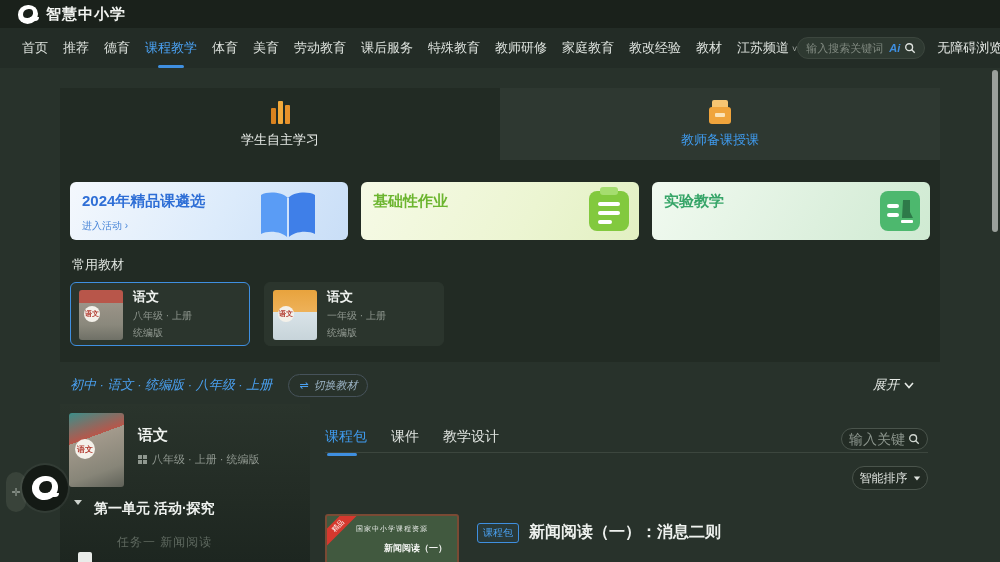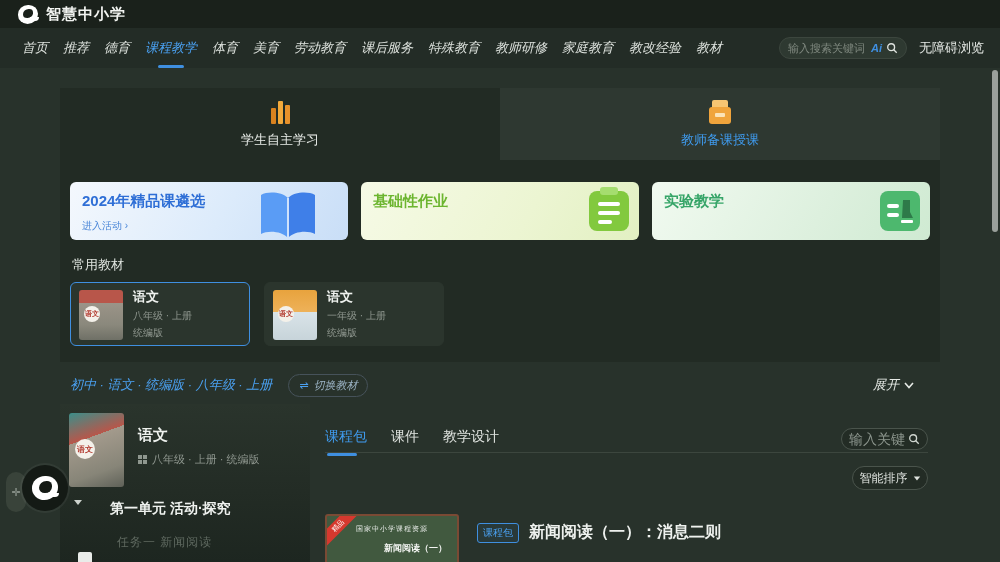--- a/index.html
+++ b/index.html
@@ -10,21 +10,21 @@
   
   .topbar { position:absolute; left:0; top:0; width:1000px; height:28px; background:#1a211b; display:flex; align-items:center; padding-left:18px; gap:8px; }
   .brand-logo { position:relative; width:20px; height:19px; background:#fff; border-radius:50% 46% 52% 48%; }
   .brand-logo::after { content:""; position:absolute; left:5px; top:4px; width:10px; height:9px; background:#1a211b; border-radius:60% 40% 55% 45%; }
   .brand-logo::before { content:""; position:absolute; right:-1px; bottom:3px; width:9px; height:4px; background:#fff; border-radius:0 0 6px 2px; z-index:2; }
   .brand-name { color:#f2f4f1; font-size:15px; font-weight:bold; letter-spacing:1px; }
 
   
   .nav { position:absolute; left:0; top:28px; width:1000px; height:40px; background:#232c26; display:flex; align-items:center; padding-left:22px; }
   .nav-items { display:flex; align-items:center; gap:15px; }
-  .nav-item { color:#dde2dd; font-size:13px; white-space:nowrap; cursor:pointer; position:relative; padding:11px 0;font-style:italic; }
+  .nav-item { color:#dde2dd; font-size:13px; white-space:nowrap; cursor:pointer; position:relative; padding:11px 0; }
   .nav-item.active { color:#4aa0f0; }
   .nav-item.active::after { content:""; position:absolute; left:50%; transform:translateX(-50%); bottom:0px; width:26px; height:3px; border-radius:2px; background:#3f8fe0; }
   .nav-item .chev { font-size:9px; color:#aab0aa; margin-left:3px; }
   .nav-right { margin-left:auto; display:flex; align-items:center; gap:12px; padding-right:16px; }
   .nav-search { display:flex; align-items:center; width:128px; height:22px; background:#2e3931; border:1px solid #3c463e; border-radius:11px; padding:0 8px; gap:4px; }
   .nav-search input { flex:1; min-width:0; background:transparent; border:none; outline:none; color:#cfd5cf; font-size:11px; font-family:inherit; }
   .nav-search input::placeholder { color:#7f887f; }
   .ai-mark { color:#3f8fe0; font-size:11px; font-weight:bold; font-style:italic; }
   .a11y { color:#e6eae6; font-size:13px; white-space:nowrap; cursor:pointer; }
 
@@ -106,21 +106,21 @@
   .bookpanel { position:absolute; left:60px; top:404px; width:250px; height:158px; background:linear-gradient(180deg,#2a342c 0%,#232c25 55%,#1d2620 100%); }
   .bp-cover { position:absolute; left:9px; top:9px; width:55px; height:74px; border-radius:3px; overflow:hidden; background:linear-gradient(160deg,#3b8f8a 0%,#b8564a 34%,#a39a8c 34%,#878578 75%,#5f6158 100%); }
   .bp-cover .seal { position:absolute; left:6px; top:26px; width:20px; height:20px; background:#f4f1ea; border-radius:50%; color:#b23b30; font-size:8px; font-weight:bold; display:flex; align-items:center; justify-content:center; }
   .bp-title { position:absolute; left:78px; top:22px; font-size:15px; font-weight:bold; color:#eef1ee; }
   .bp-meta { position:absolute; left:78px; top:48px; font-size:11px; color:#8f978f; display:flex; align-items:center; gap:5px;text-align:right; }
   .grid-ico { display:inline-block; width:9px; height:9px; background:
       linear-gradient(#8f978f,#8f978f) 0 0/4px 4px no-repeat,
       linear-gradient(#8f978f,#8f978f) 5px 0/4px 4px no-repeat,
       linear-gradient(#8f978f,#8f978f) 0 5px/4px 4px no-repeat,
       linear-gradient(#8f978f,#8f978f) 5px 5px/4px 4px no-repeat; }
-  .unit-row { position:absolute; left:14px; top:96px; display:flex; gap:28px; cursor:pointer; }
+  .unit-row { position:absolute; left:14px; top:96px; display:flex; gap:12px; cursor:pointer; }
   .tri { width:0; height:0; border-left:4px solid transparent; border-right:4px solid transparent; border-top:5px solid #cdd3cd; }
   .unit-label { font-size:14px; font-weight:bold; color:#eef1ee; }
   .unit-sub { position:absolute; left:24px; top:130px; font-size:12px; color:#5f6960; letter-spacing:1px;margin-left:33px; }
   .partial-item { position:absolute; left:18px; top:148px; width:14px; height:12px; background:#e9ece9; border-radius:2px; }
 
   
   .ctabs { position:absolute; left:325px; top:428px; display:flex; gap:24px; }
   .ctab { font-size:14px; color:#dfe3df; cursor:pointer; position:relative; padding-bottom:10px; }
   .ctab.active { color:#3f9bee; }
   .ctab.active::after { content:""; position:absolute; left:2px; bottom:0; width:30px; height:3px; border-radius:2px; background:#3f8fe0; }
@@ -165,20 +165,21 @@
       <span class="nav-item active">课程教学</span>
       <span class="nav-item">体育</span>
       <span class="nav-item">美育</span>
       <span class="nav-item">劳动教育</span>
       <span class="nav-item">课后服务</span>
       <span class="nav-item">特殊教育</span>
       <span class="nav-item">教师研修</span>
       <span class="nav-item">家庭教育</span>
       <span class="nav-item">教改经验</span>
       <span class="nav-item">教材</span>
+      <span class="nav-item"><span>江苏频道</span><span class="chev">˅</span></span>
     </div>
     <div class="nav-right">
       <div class="nav-search">
         <input placeholder="输入搜索关键词" style="">
         <span class="ai-mark">Ai</span>
         <svg class="icon-mag" viewBox="0 0 14 14">
             <circle cx="6" cy="6" r="4" fill="none" stroke="#dfe3df" stroke-width="1.6"></circle>
             <line x1="9" y1="9" x2="12.5" y2="12.5" stroke="#dfe3df" stroke-width="1.6"></line>
           </svg>
       </div>

